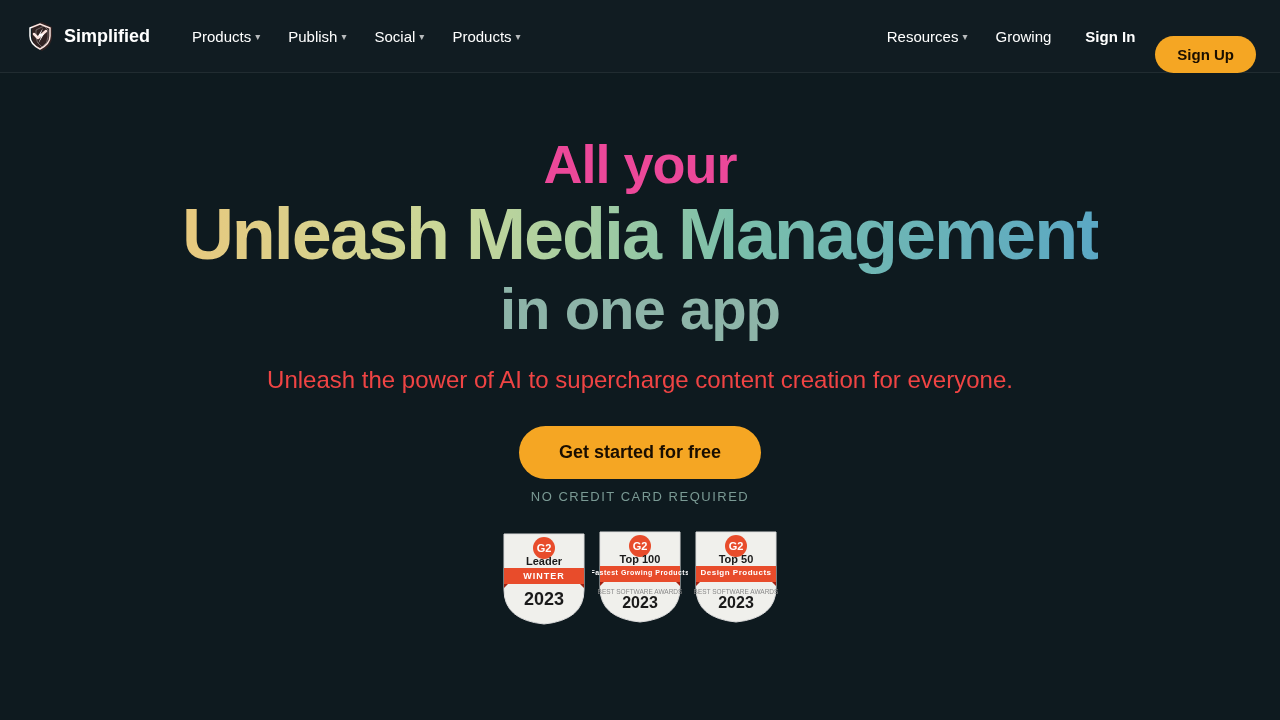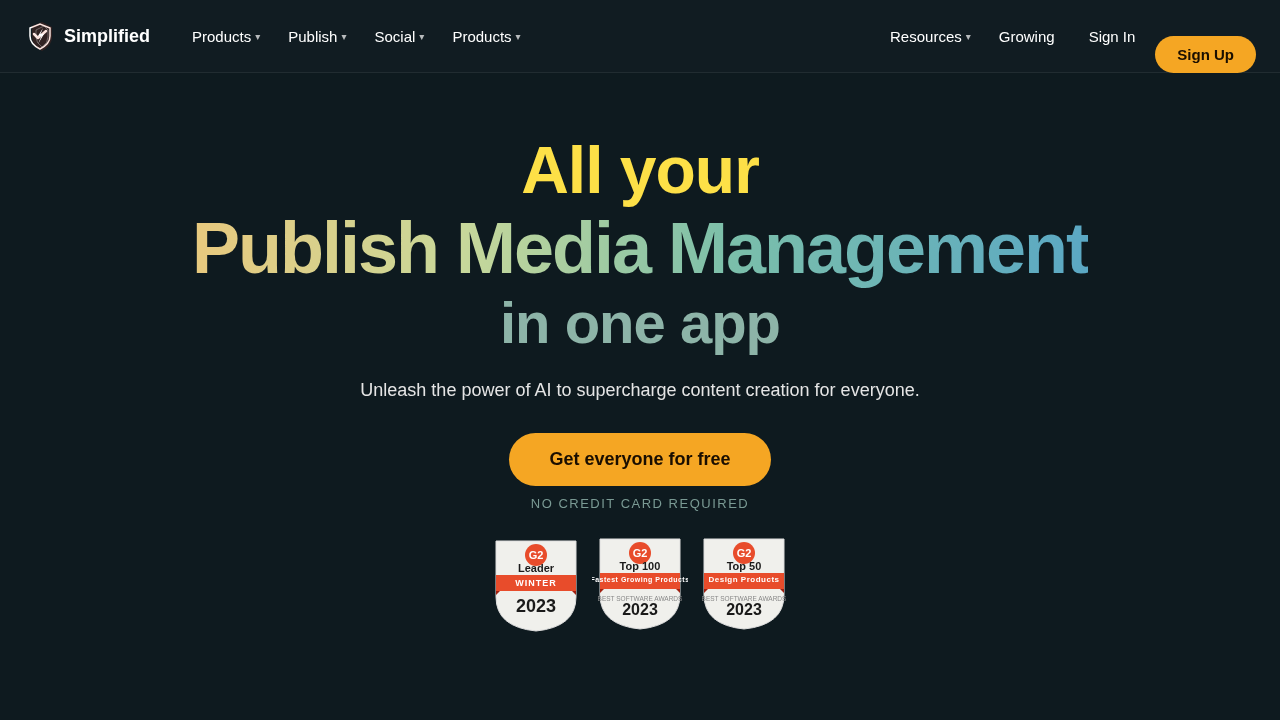--- a/index.html
+++ b/index.html
@@ -62,21 +62,21 @@
     .nav-right {
       display: flex;
       align-items: center;
     }
     .btn-signin {
       padding: 8px 20px;
       background: transparent;
       border: none;
       color: #fff;
       font-size: 15px;
-      font-weight: 400;
+      font-weight: 700;
       cursor: pointer;
       border-radius: 6px;
     }
     .btn-signup {
       padding: 10px 22px;
       background: #f5a623;
       border: none;
       color: #1a0e00;
       font-size: 15px;
       font-weight: 700;
@@ -88,23 +88,23 @@
     
     .hero {
       display: flex;
       flex-direction: column;
       align-items: center;
       justify-content: center;
       padding-top: 60px;
       text-align: center;
     }
     .hero-all-your {
-      font-size: 66px;
+      font-size: 54px;
       font-weight: 600;
-      color: #fde047;
+      color: #ec4899;
       line-height: 1.15;
       letter-spacing: -1px;
     }
     .hero-social-media {
       font-size: 72px;
       font-weight: 800;
       line-height: 1.1;
       letter-spacing: -2px;
       background: linear-gradient(90deg, #e8c97e 0%, #c8d89a 30%, #7bbfaa 60%, #5ba8c4 100%);
       -webkit-background-clip: text;
@@ -113,22 +113,22 @@
     }
     .hero-in-one {
       font-size: 58px;
       font-weight: 700;
       color: #8db4a8;
       line-height: 1.2;
       letter-spacing: -1px;
     }
     .hero-subtitle {
       margin-top: 22px;
-      font-size: 18px;
-      color: #e5e5e5;
+      font-size: 24px;
+      color: #ef4444;
       font-weight: 400;
     }
     .btn-cta {
       margin-top: 32px;
       padding: 16px 40px;
       background: #f5a623;
       border: none;
       color: #1a0e00;
       font-size: 18px;
       font-weight: 700;
@@ -137,21 +137,21 @@
     }
     .no-cc {
       margin-top: 10px;
       font-size: 13px;
       letter-spacing: 1.5px;
       color: #7a9a94;
       font-weight: 500;
     }
     .badges {
       display: flex;
-      gap: 8px;
+      gap: 0;
       margin-top: 24px;
       align-items: center;
       justify-content: flex-end;
     }
   </style>
 </head>
 <body>
 
 <nav>
   <a class="nav-logo" href="#">
@@ -196,24 +196,24 @@
     <div class="nav-item">
       <span>Growing</span>
     </div>
     <button class="btn-signin">Sign In</button>
     <button class="btn-signup">Sign Up</button>
   </div>
 </nav>
 
 <div class="hero">
   <div class="hero-all-your">All your</div>
-  <div class="hero-social-media">Publish Media Management</div>
+  <div class="hero-social-media">Unleash Media Management</div>
   <div class="hero-in-one">in one app</div>
   <div class="hero-subtitle">Unleash the power of AI to supercharge content creation for everyone.</div>
-  <button class="btn-cta">Get everyone for free</button>
+  <button class="btn-cta">Get started for free</button>
   <div class="no-cc">NO CREDIT CARD REQUIRED</div>
 
   <div class="badges">
 
     <div style="display:flex;flex-direction:column;align-items:center;">
       <svg width="96" height="96" viewBox="0 0 96 96">
 
         <path d="M8 4 L88 4 L88 60 Q88 90 48 94 Q8 90 8 60 Z" fill="#f0f0ec"></path>
         <path d="M8 4 L88 4 L88 60 Q88 90 48 94 Q8 90 8 60 Z" fill="none" stroke="#ddd" stroke-width="1"></path>
 

